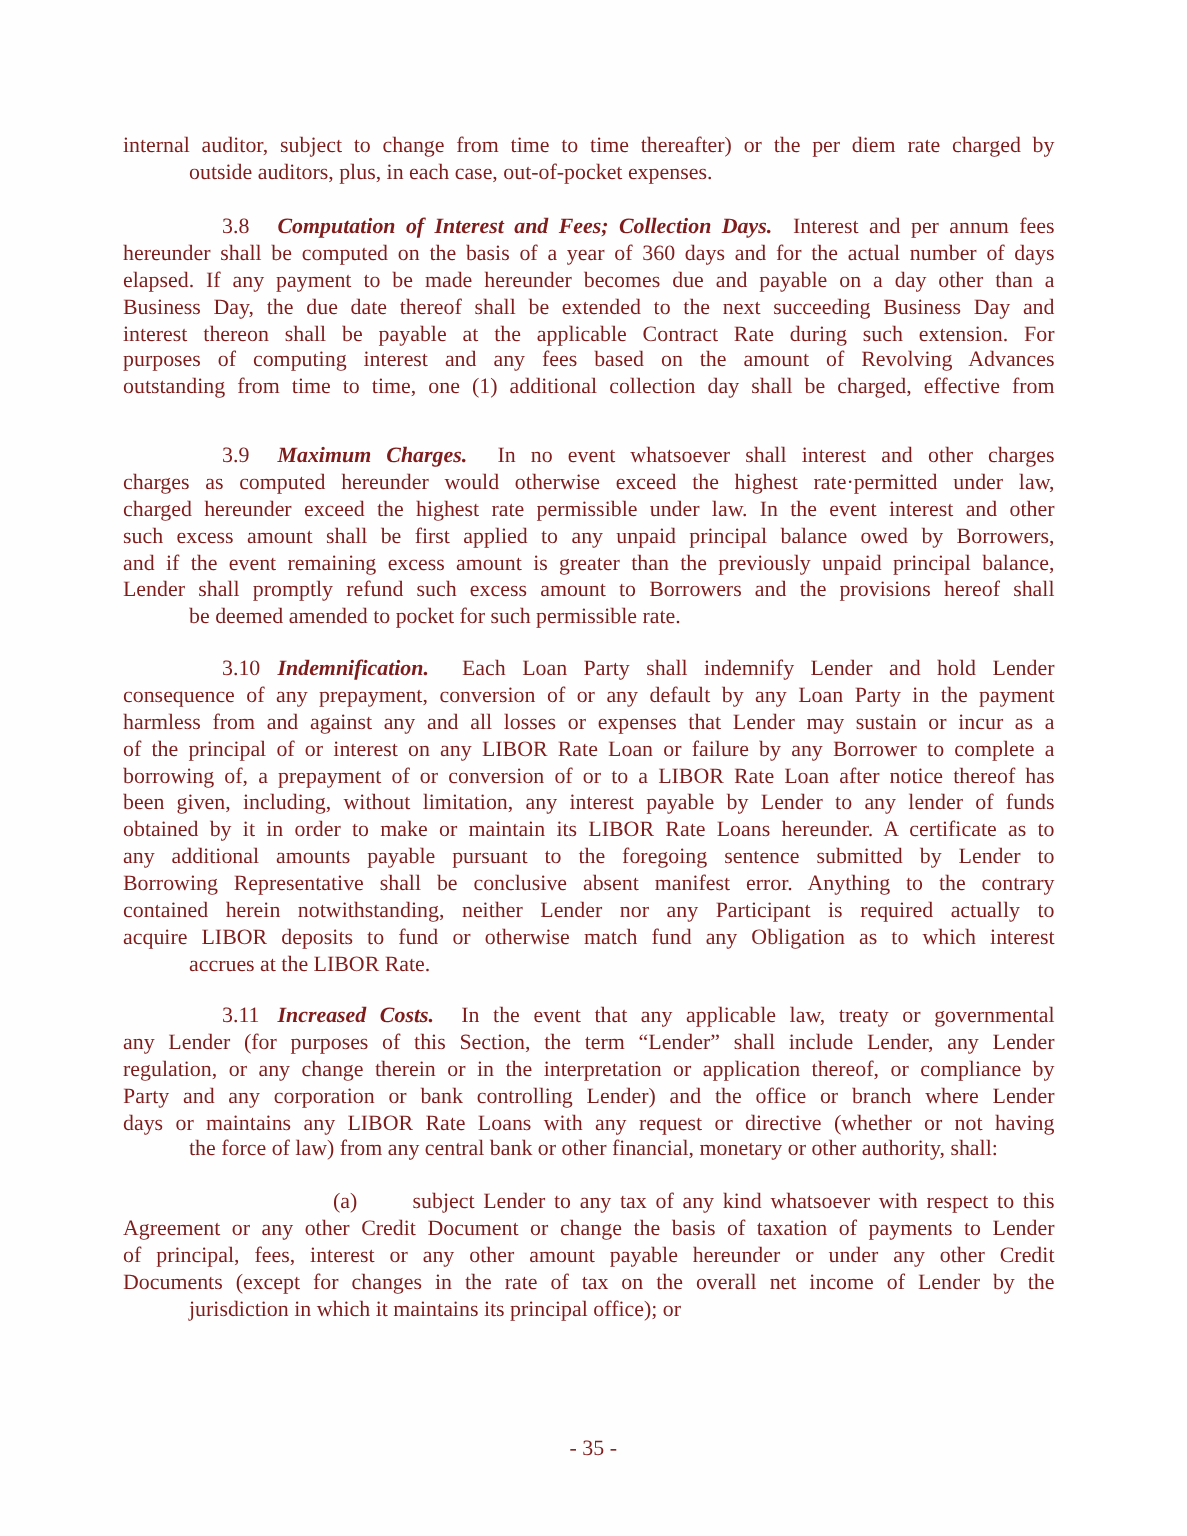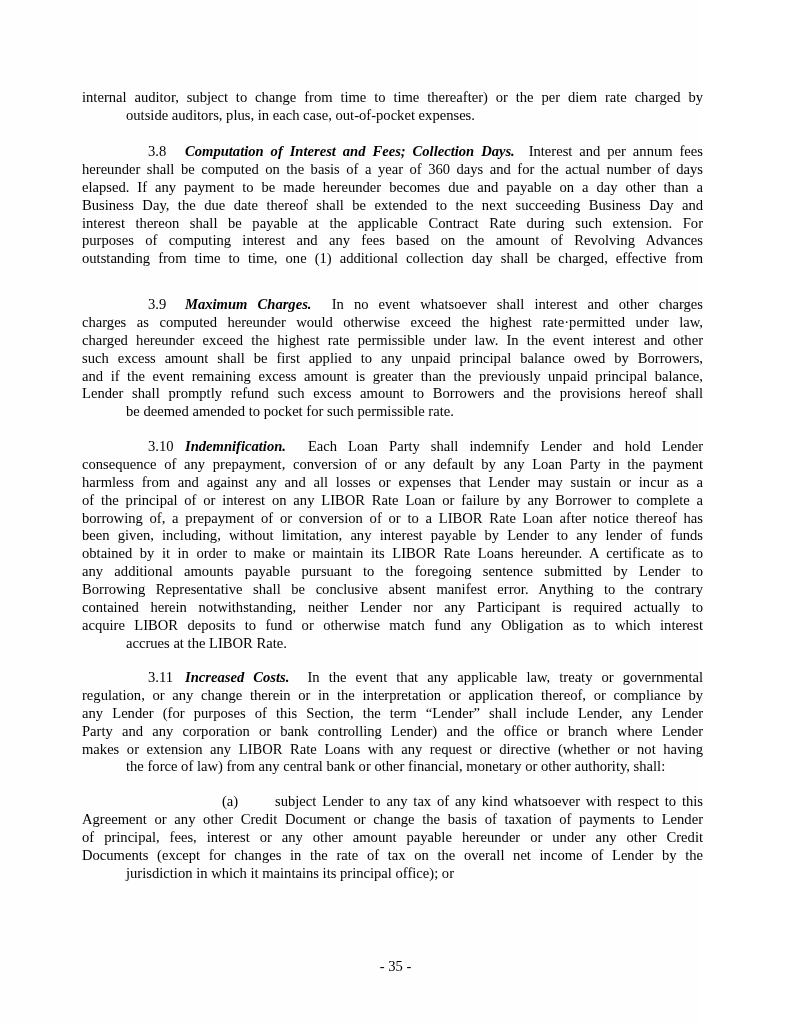--- a/index.html
+++ b/index.html
@@ -1,21 +1,21 @@
 <!DOCTYPE html>
 <html><head>
 <meta charset="utf-8">
 <style>
   html, body { margin: 0; padding: 0; background: #ffffff; }
   body { width: 791px; height: 1024px; position: relative; overflow: hidden; }
   .page {
     position: absolute; left: 0; top: 0; width: 700px; height: 1024px;
     background: #fefefe;
     font-family: "Liberation Serif", "DejaVu Serif", serif;
-    color: #000000;
+    color: #7f1d1d;
     font-size: 14.6px;
   }
   .text-block { position: absolute; left: 82px; width: 621px; }
   .line {
     display: block; height: 17.9px; line-height: 17.9px;
     text-align: justify; text-align-last: justify; white-space: nowrap;
   }
   .line.last { text-align-last: left; margin-left: 44px; }
   .line .justify-wrap { display: block; white-space: normal; text-align: justify; text-align-last: justify; }
   .line.last .justify-wrap { text-align-last: left; }
@@ -126,30 +126,30 @@
     <span class="line last">
         <span class="justify-wrap">accrues at the LIBOR Rate.</span>
       </span>
   </div>
 
   <div class="text-block" style="top:669px;">
     <span class="line">
         <span class="justify-wrap"><span class="sec-num">3.11</span><span class="sec-title">Increased Costs.</span>&nbsp; <span>In the event that any applicable law, treaty or governmental</span></span>
       </span>
     <span class="line">
-        <span class="justify-wrap">regulation, or any change therein or in the interpretation or application thereof, or compliance by</span>
+        <span class="justify-wrap">any Lender (for purposes of this Section, the term “Lender” shall include Lender, any Lender</span>
       </span>
     <span class="line">
-        <span class="justify-wrap">any Lender (for purposes of this Section, the term “Lender” shall include Lender, any Lender</span>
+        <span class="justify-wrap">regulation, or any change therein or in the interpretation or application thereof, or compliance by</span>
       </span>
     <span class="line">
         <span class="justify-wrap">Party and any corporation or bank controlling Lender) and the office or branch where Lender</span>
       </span>
     <span class="line">
-        <span class="justify-wrap">makes or extension any LIBOR Rate Loans with any request or directive (whether or not having</span>
+        <span class="justify-wrap">days or maintains any LIBOR Rate Loans with any request or directive (whether or not having</span>
       </span>
     <span class="line last">
         <span class="justify-wrap">the force of law) from any central bank or other financial, monetary or other authority, shall:</span>
       </span>
   </div>
 
   <div class="text-block" style="top:793px;">
     <span class="line">
         <span class="justify-wrap"><span class="sub-num">(a)</span><span>subject Lender to any tax of any kind whatsoever with respect to this</span></span>
       </span>

